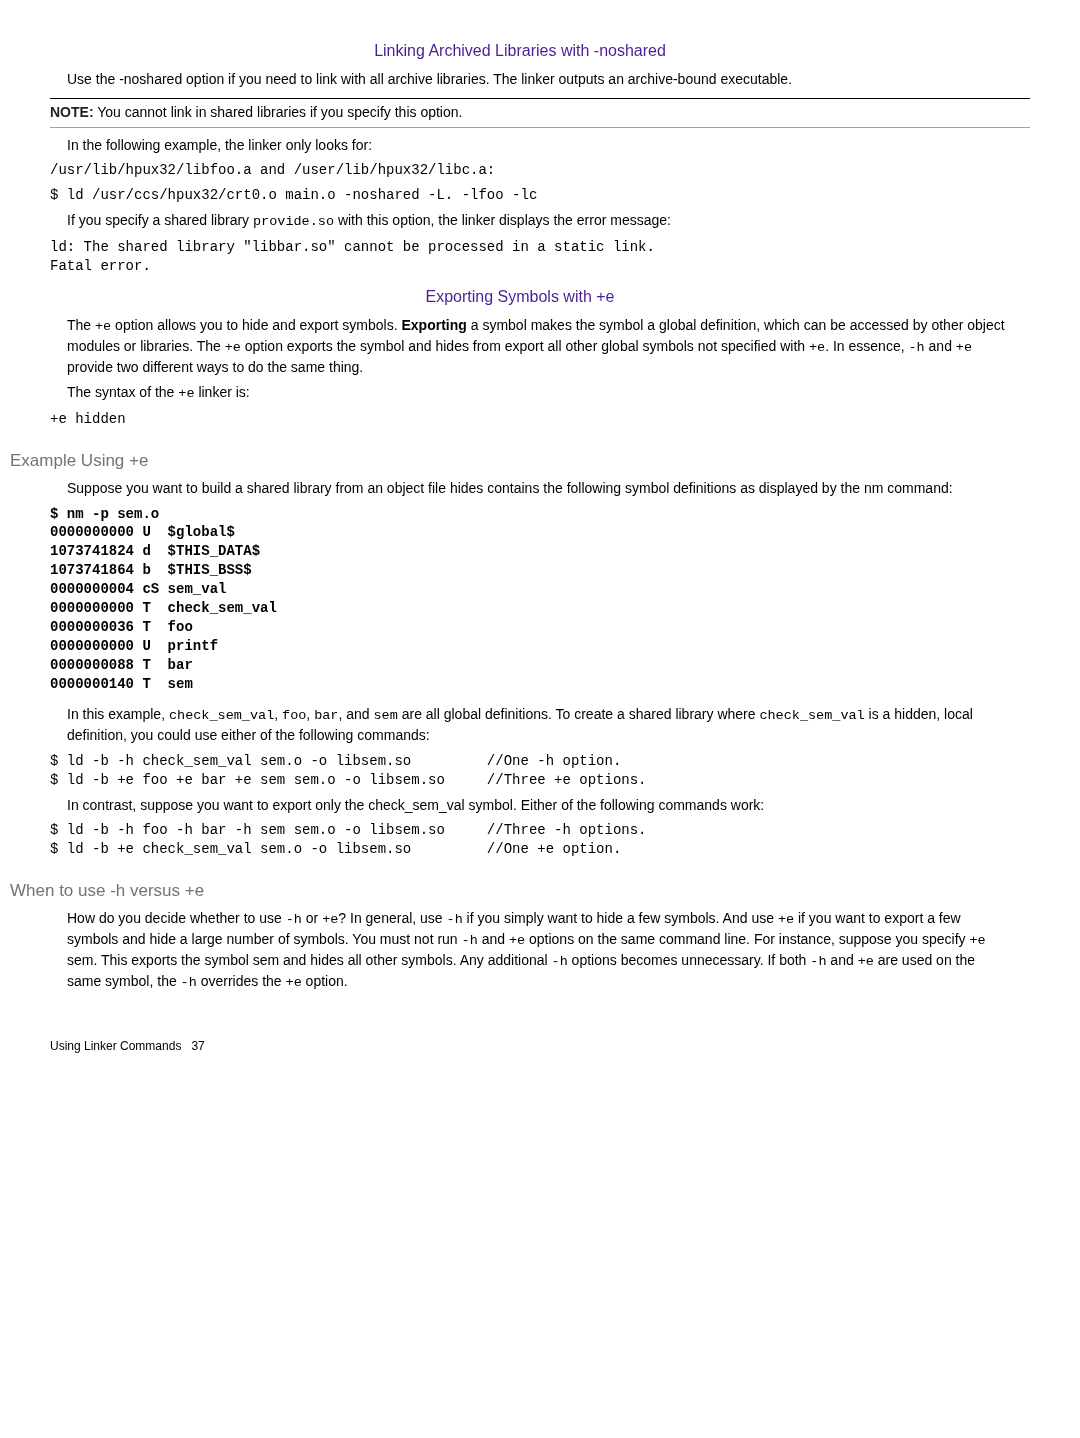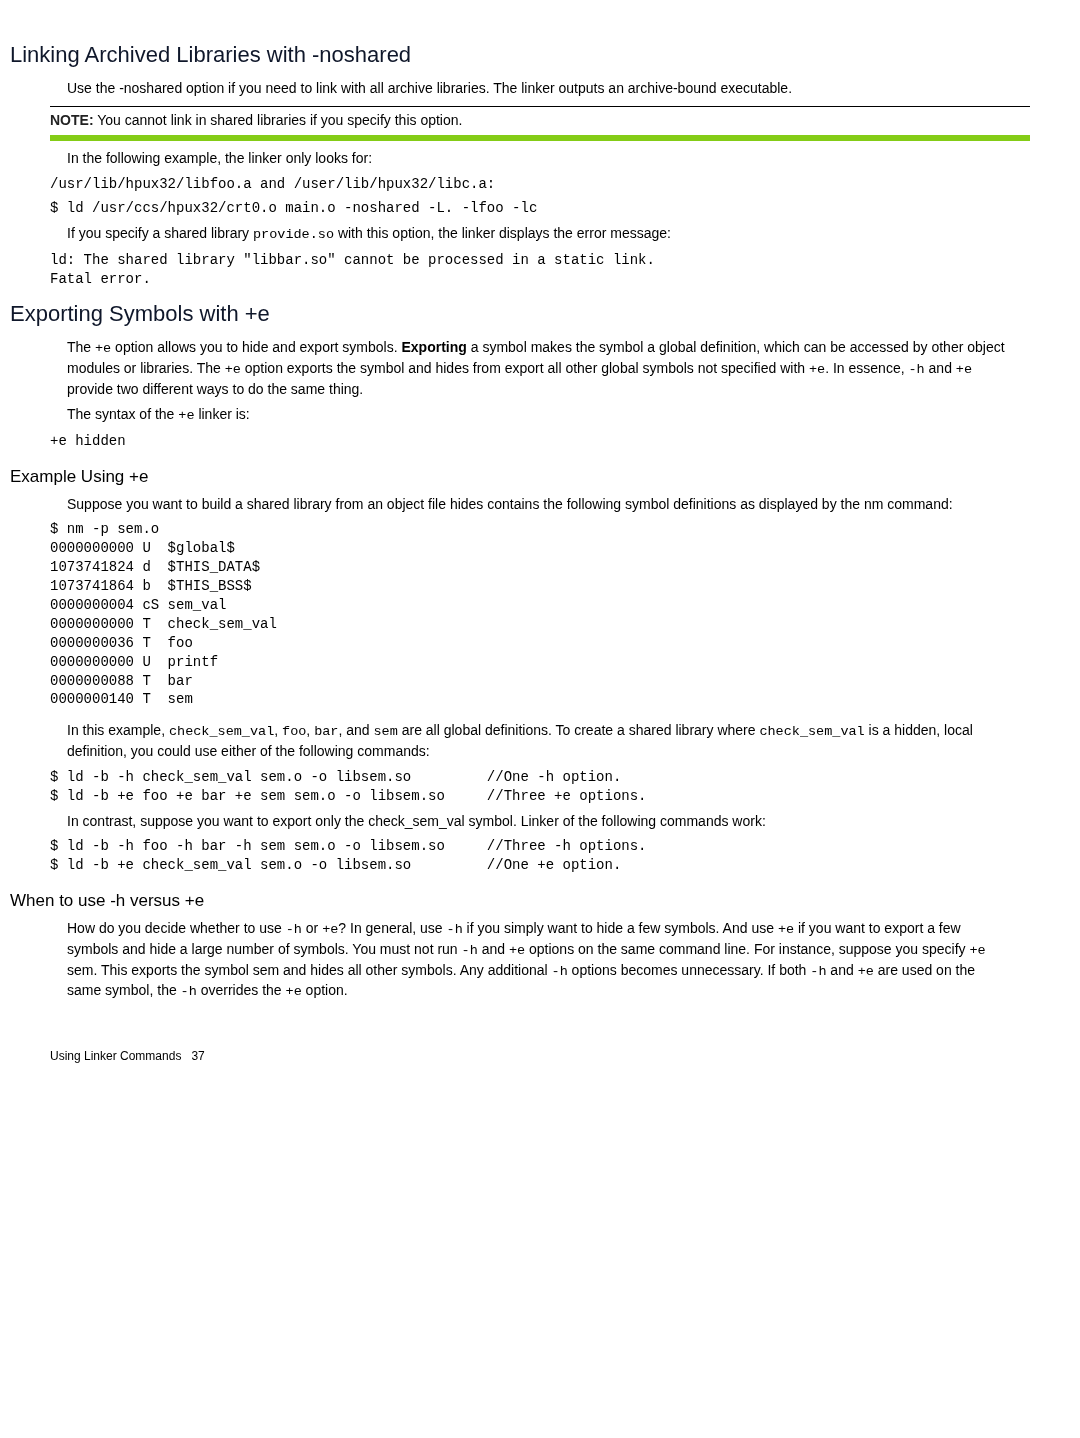--- a/index.html
+++ b/index.html
@@ -5,62 +5,63 @@
   body {
     font-family: Arial, Helvetica, sans-serif;
     max-width: 980px;
     margin: 0 auto;
     padding: 30px 50px;
     color: #000;
     font-size: 14px;
     line-height: 1.4;
   }
   h1 {
-    color: #0f172a;
+    color: #4c1d95;
     font-weight: normal;
-    font-size: 22px;
+    font-size: 16px;
     margin: 10px 0 8px -40px;
+    text-align: center;
   }
   h2 {
-    color: #000000;
+    color: #737373;
     font-weight: normal;
     font-size: 17px;
-    margin: 14px 0 6px -40px;
+    margin: 20px 0 6px -40px;
   }
   p {
     margin: 6px 17px;
   }
   pre {
     font-family: "Courier New", monospace;
     font-size: 14px;
     margin: 6px 0;
     white-space: pre;
     line-height: 1.35;
   }
   code {
     font-family: "Courier New", monospace;
     font-size: 13.5px;
   }
   .note-box {
     border-top: 1px solid #000;
-    border-bottom: 6px solid #84cc16;
+    border-bottom: 1px solid #84cc16;
     padding: 4px 0;
     margin: 8px 0;
   }
   .note-label {
     font-weight: bold;
     color: #222;
   }
   .footer {
     text-align: left;
     font-size: 12px;
     margin-top: 46px;
   }
   b { font-weight: bold; }
-  .nm { margin-top:4px; margin-bottom:12px; }
+  .nm { margin-top:4px; margin-bottom:12px;font-weight:bold; }
 </style>
 </head>
 <body>
 
 <h1>Linking Archived Libraries with -noshared</h1>
 <p>Use the -noshared option if you need to link with all archive libraries. The linker outputs an archive-bound executable.</p>
 
 <div class="note-box">
   <span class="note-label">NOTE:</span><span>   You cannot link in shared libraries if you specify this option.</span>
 </div>
@@ -94,21 +95,21 @@
 0000000000 T  check_sem_val
 0000000036 T  foo
 0000000000 U  printf
 0000000088 T  bar
 0000000140 T  sem</pre>
 <p>
   <span>In this example, </span><code>check_sem_val</code><span>, </span><code>foo</code><span>, </span><code>bar</code><span>, and </span><code>sem</code><span> are all global definitions. To create a shared library where </span><code>check_sem_val</code><span> is a hidden, local definition, you could use either of the following commands:</span>
 </p>
 <pre>$ ld -b -h check_sem_val sem.o -o libsem.so         //One -h option.
 $ ld -b +e foo +e bar +e sem sem.o -o libsem.so     //Three +e options.</pre>
-<p>In contrast, suppose you want to export only the check_sem_val symbol. Linker of the following commands work:</p>
+<p>In contrast, suppose you want to export only the check_sem_val symbol. Either of the following commands work:</p>
 <pre>$ ld -b -h foo -h bar -h sem sem.o -o libsem.so     //Three -h options.
 $ ld -b +e check_sem_val sem.o -o libsem.so         //One +e option.</pre>
 
 <h2>When to use -h versus +e</h2>
 <p>
   <span>How do you decide whether to use </span><code>-h</code><span> or </span><code>+e</code><span>? In general, use </span><code>-h</code><span> if you simply want to hide a few symbols. And use </span><code>+e</code><span> if you want to export a few symbols and hide a large number of symbols. You must not run </span><code>-h</code><span> and </span><code>+e</code><span> options on the same command line. For instance, suppose you specify </span><code>+e</code><span> sem. This exports the symbol sem and hides all other symbols. Any additional </span><code>-h</code><span> options becomes unnecessary. If both </span><code>-h</code><span> and </span><code>+e</code><span> are used on the same symbol, the </span><code>-h</code><span> overrides the </span><code>+e</code><span> option.</span>
 </p>
 
 <div class="footer">
   <span>Using Linker Commands</span>&nbsp;&nbsp;&nbsp;<span>37</span>

